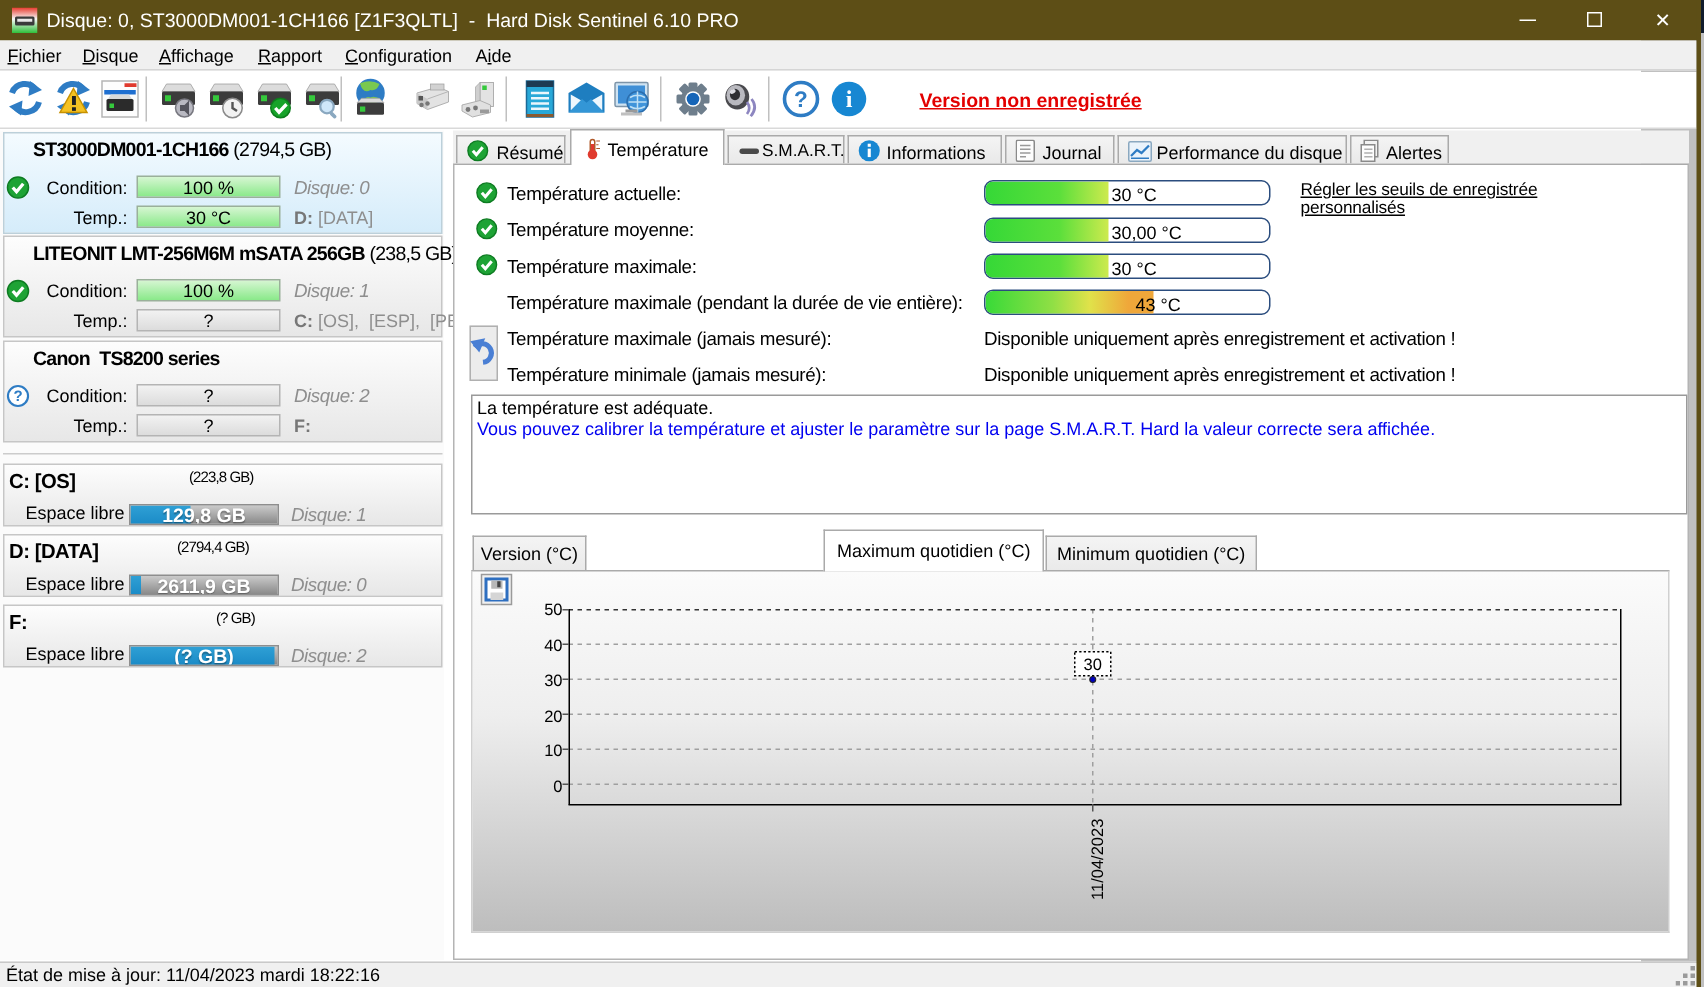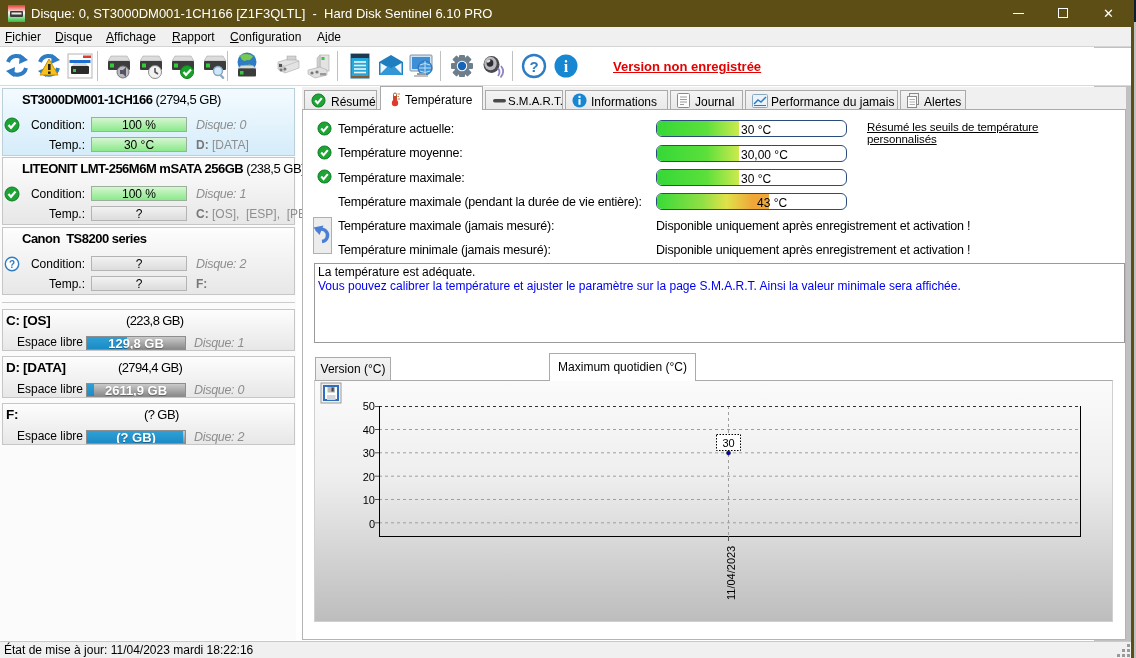--- a/index.html
+++ b/index.html
@@ -25,21 +25,21 @@
 .ctitle{position:absolute;left:19px;top:3px;font-size:13px;font-weight:bold;letter-spacing:-0.5px;white-space:nowrap}
 .ctitle .norm{font-weight:normal}
 .lbl{position:absolute;font-size:12px;text-align:right;white-space:nowrap}
 .gbar{position:absolute;width:96px;height:15px;border:1px solid #9ab09a;background:linear-gradient(#d6f6d2,#8ae98a);font-size:12px;text-align:center;line-height:14px;color:#000}
 .qbar{position:absolute;width:96px;height:15px;border:1px solid #b4b4b4;background:linear-gradient(#f2f2f2,#dcdcdc);font-size:12px;text-align:center;line-height:14px;color:#000}
 .dsk{position:absolute;font-size:12.5px;letter-spacing:-0.3px;font-style:italic;color:#8e8e8e;white-space:nowrap}
 .dletter{position:absolute;font-size:12px;color:#8e8e8e;white-space:nowrap}
 .dletter b{color:#777}
 
 .vtitle{position:absolute;left:3px;top:2.5px;font-size:13.5px;font-weight:bold;letter-spacing:-0.3px;white-space:nowrap}
-.vsize{position:absolute;font-size:13px;top:3px;letter-spacing:-0.6px;white-space:nowrap}
+.vsize{position:absolute;font-size:10px;top:3px;letter-spacing:-0.6px;white-space:nowrap}
 .vbar{position:absolute;left:83px;width:100px;height:14px;border:1px solid #8e8e8e;background:linear-gradient(#cacaca,#8a8a8a);overflow:hidden}
 .vbar .fill{position:absolute;left:0;top:0;height:14px;background:linear-gradient(#2fa0d5,#1888c5)}
 .vbar .vtext{position:absolute;left:0;top:0;width:98px;text-align:center;font-size:13px;font-weight:bold;color:#fff;line-height:13px;text-shadow:0 1px 1px rgba(0,0,0,.35)}
 
 #tabbar{position:absolute;left:302px;top:87px;width:824px;height:22px;background:#f0f0f0}
 .tab{position:absolute;top:3px;height:19px;border:1px solid #aaa;border-bottom:none;background:linear-gradient(#f4f4f4,#e9e9e9);font-size:12px;white-space:nowrap}
 .tab.active{top:-1px;height:24px;background:#fff;z-index:5}
 .tab .tt{position:absolute;top:4px;white-space:nowrap}
 .tab.active .tt{top:6px}
 #content{position:absolute;left:302px;top:109px;width:824px;height:531px;background:#fff;border:1px solid #b4b4b4;border-top:1px solid #aaa}
@@ -348,21 +348,21 @@
           </g>
         </svg>
       <div class="tt" style="left:24px">Journal</div>
     </div>
     <div class="tab" style="left:443px;width:153px">
       <svg class="abs" style="left:6px;top:3px" width="16" height="14" viewBox="0 0 16 14">
           <rect x="0.5" y="0.5" width="15" height="13" rx="1" fill="#eaf3fb" stroke="#8aa8c0"></rect>
           <path d="M2,10 L6,6 L9,8 L14,3" stroke="#2e7cc4" stroke-width="1.5" fill="none"></path>
           <path d="M2,11.5 H14" stroke="#2e7cc4" stroke-width="1"></path>
         </svg>
-      <div class="tt" style="left:25px">Performance du jamais</div>
+      <div class="tt" style="left:25px">Performance du disque</div>
     </div>
     <div class="tab" style="left:598px;width:66px">
       <svg class="abs" style="left:5px;top:2px" width="14" height="15" viewBox="0 0 14 15">
           <rect x="3.5" y="0.5" width="9" height="11" fill="#f2f2f2" stroke="#8a8a8a"></rect>
           <rect x="1.5" y="3.5" width="9" height="11" fill="#fdfdfd" stroke="#8a8a8a"></rect>
           <g stroke="#b0b0b0" stroke-width="1">
             <path d="M3.5,6.5 H9 M3.5,9 H9 M3.5,11.5 H9"></path>
           </g>
         </svg>
       <div class="tt" style="left:23px">Alertes</div>
@@ -405,24 +405,25 @@
         <div class="tfill" style="width:112px;background:linear-gradient(90deg,#38da38 0%,#90df45 40%,#e0e24a 62%,#efa73a 85%)"></div>
         <div class="tv" style="left:100px">43 °C</div>
       </div>
     <div class="abs" style="left:10px;top:107px;width:19px;height:37px;background:#ececec;border:1px solid #b0b0b0">
       <svg width="17" height="35" viewBox="0 0 17 35" style="overflow:visible">
           <path d="M2.5,13.5 A6.2 6.2 0 1 1 8,23.5" fill="none" stroke="#4a7fd4" stroke-width="3.4"></path>
           <path d="M-0.5,9.5 L9.5,7.5 L5.5,17 Z" fill="#4a7fd4"></path>
         </svg>
     </div>
   </div>
-  <div id="link">Résumé les seuils de température personnalisés</div>
-  <div id="msgbox">La température est adéquate.<br><span class="blue">Vous pouvez calibrer la température et ajuster le paramètre sur la page S.M.A.R.T. Ainsi la valeur minimale sera affichée.</span></div>
+  <div id="link">Régler les seuils de enregistrée personnalisés</div>
+  <div id="msgbox">La température est adéquate.<br><span class="blue">Vous pouvez calibrer la température et ajuster le paramètre sur la page S.M.A.R.T. Hard la valeur correcte sera affichée.</span></div>
   <div class="stab" style="left:315px;top:357px;width:76px;height:23px"><span style="position:relative;top:4px">Version (°C)</span></div>
   <div class="stab active" style="left:549px;top:353px;width:147px;height:28px"><span style="position:relative;top:6px">Maximum quotidien (°C)</span></div>
+  <div class="stab" style="left:697px;top:357px;width:141px;height:23px"><span style="position:relative;top:4px">Minimum quotidien (°C)</span></div>
   <div id="chartpanel">
     <svg width="797" height="240" viewBox="0 0 797 240">
       <g font-family="Liberation Sans" font-size="11" fill="#000">
         <text x="60" y="29" text-anchor="end">50</text>
         <text x="60" y="53" text-anchor="end">40</text>
         <text x="60" y="76" text-anchor="end">30</text>
         <text x="60" y="100" text-anchor="end">20</text>
         <text x="60" y="123" text-anchor="end">10</text>
         <text x="60" y="147" text-anchor="end">0</text>
       </g>

